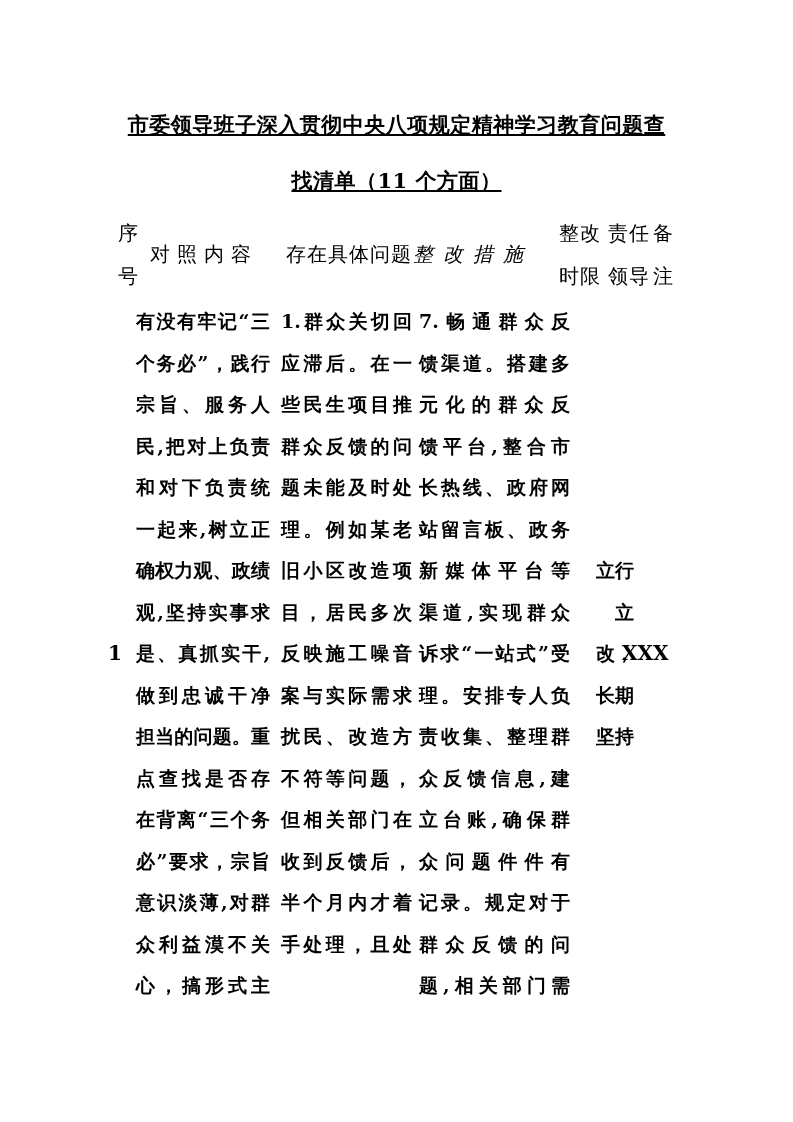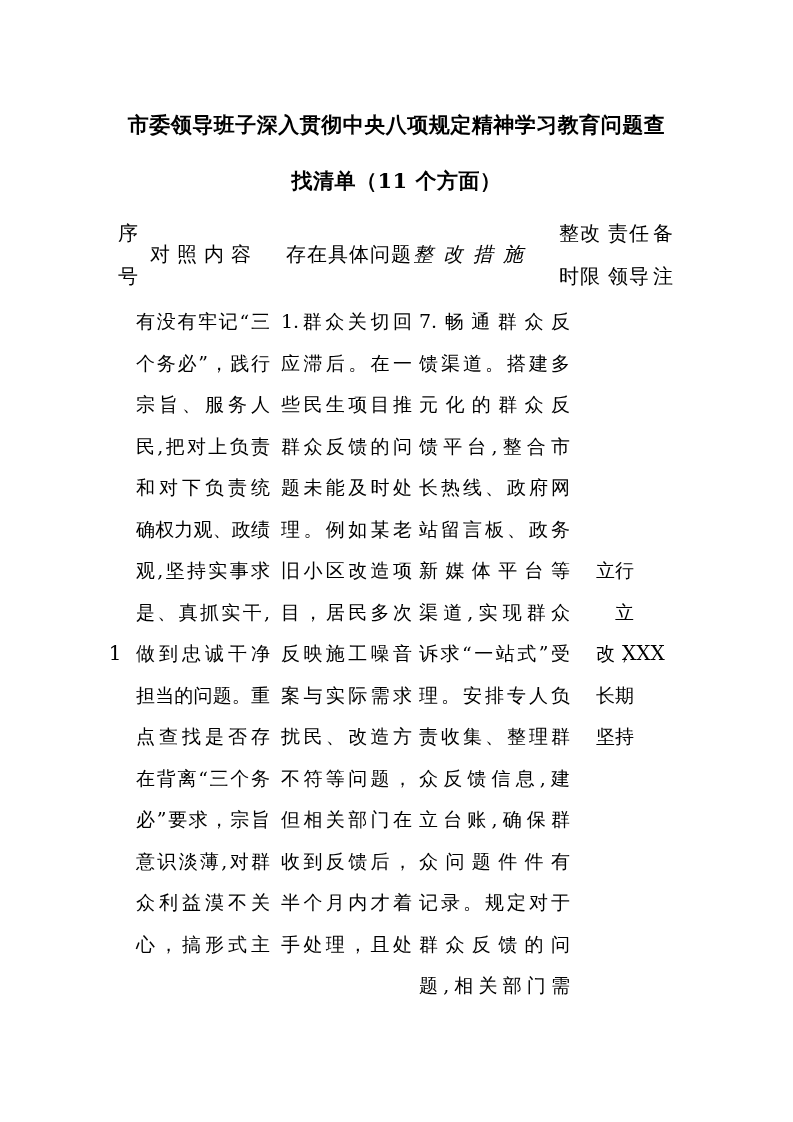--- a/index.html
+++ b/index.html
@@ -9,35 +9,36 @@
     background:#ffffff;
     color:#000000;
     font-family:"DejaVu Serif","Liberation Serif",serif;
     overflow:hidden;
   }
   .doc-title {
     position:absolute; top:97px; left:0; width:793px;
     text-align:center; font-weight:bold;
     font-size:21px; line-height:56px;
     letter-spacing:0.5px;
+    text-decoration:underline;
   }
   
   .hcell {
     position:absolute; font-size:20px; line-height:43px;
     text-align:center;
   }
   .h-seq     { left:111px; top:212px; width:34px; }
   .h-duizhao { left:138px; top:233px; width:132px; letter-spacing:7px; }
   .h-wenti   { left:281px; top:233px; width:136px; letter-spacing:1px; }
   .h-cuoshi  { left:413px; top:233px; width:150px; letter-spacing:10px; text-align:left;font-style:italic; }
   .h-shixian { left:556px; top:212px; width:48px; letter-spacing:1px; }
   .h-zeren   { left:604px; top:212px; width:50px; letter-spacing:1px; }
   .h-beizhu  { left:650px; top:212px; width:26px; }
   
-  .bcell { position:absolute; font-size:19px; line-height:41.5px; }
+  .bcell { position:absolute; font-size:19px; line-height:41.5px;font-weight:bold; }
   .b-seq     { left:98px;  top:633px; width:34px; text-align:center; font-size:20px; }
   .b-duizhao { left:136px; top:301px; width:134px; }
   .b-wenti   { left:281px; top:301px; width:131px; }
   .b-cuoshi  { left:419px; top:301px; width:151px; }
   .b-shixian { left:568px; top:550px; width:66px; text-align:center; }
   .b-zeren   { left:622px; top:633px; width:58px; font-size:20px; }
   .b-beizhu  { left:680px; top:633px; width:20px; text-align:center; }
   
   .tline { text-align:justify; text-align-last:justify; }
   .hline { text-align:inherit; }
@@ -79,20 +80,21 @@
       <div class="hline">注</div>
     </div>
 
   <div class="bcell b-seq">1</div>
   <div class="bcell b-duizhao">
       <div class="tline">有没有牢记“三</div>
       <div class="tline">个务必”，践行</div>
       <div class="tline">宗旨、服务人</div>
       <div class="tline">民,把对上负责</div>
       <div class="tline">和对下负责统</div>
+      <div class="tline">一起来,树立正</div>
       <div class="tline">确权力观、政绩</div>
       <div class="tline">观,坚持实事求</div>
       <div class="tline">是、真抓实干,</div>
       <div class="tline">做到忠诚干净</div>
       <div class="tline">担当的问题。重</div>
       <div class="tline">点查找是否存</div>
       <div class="tline">在背离“三个务</div>
       <div class="tline">必”要求，宗旨</div>
       <div class="tline">意识淡薄,对群</div>
       <div class="tline">众利益漠不关</div>

